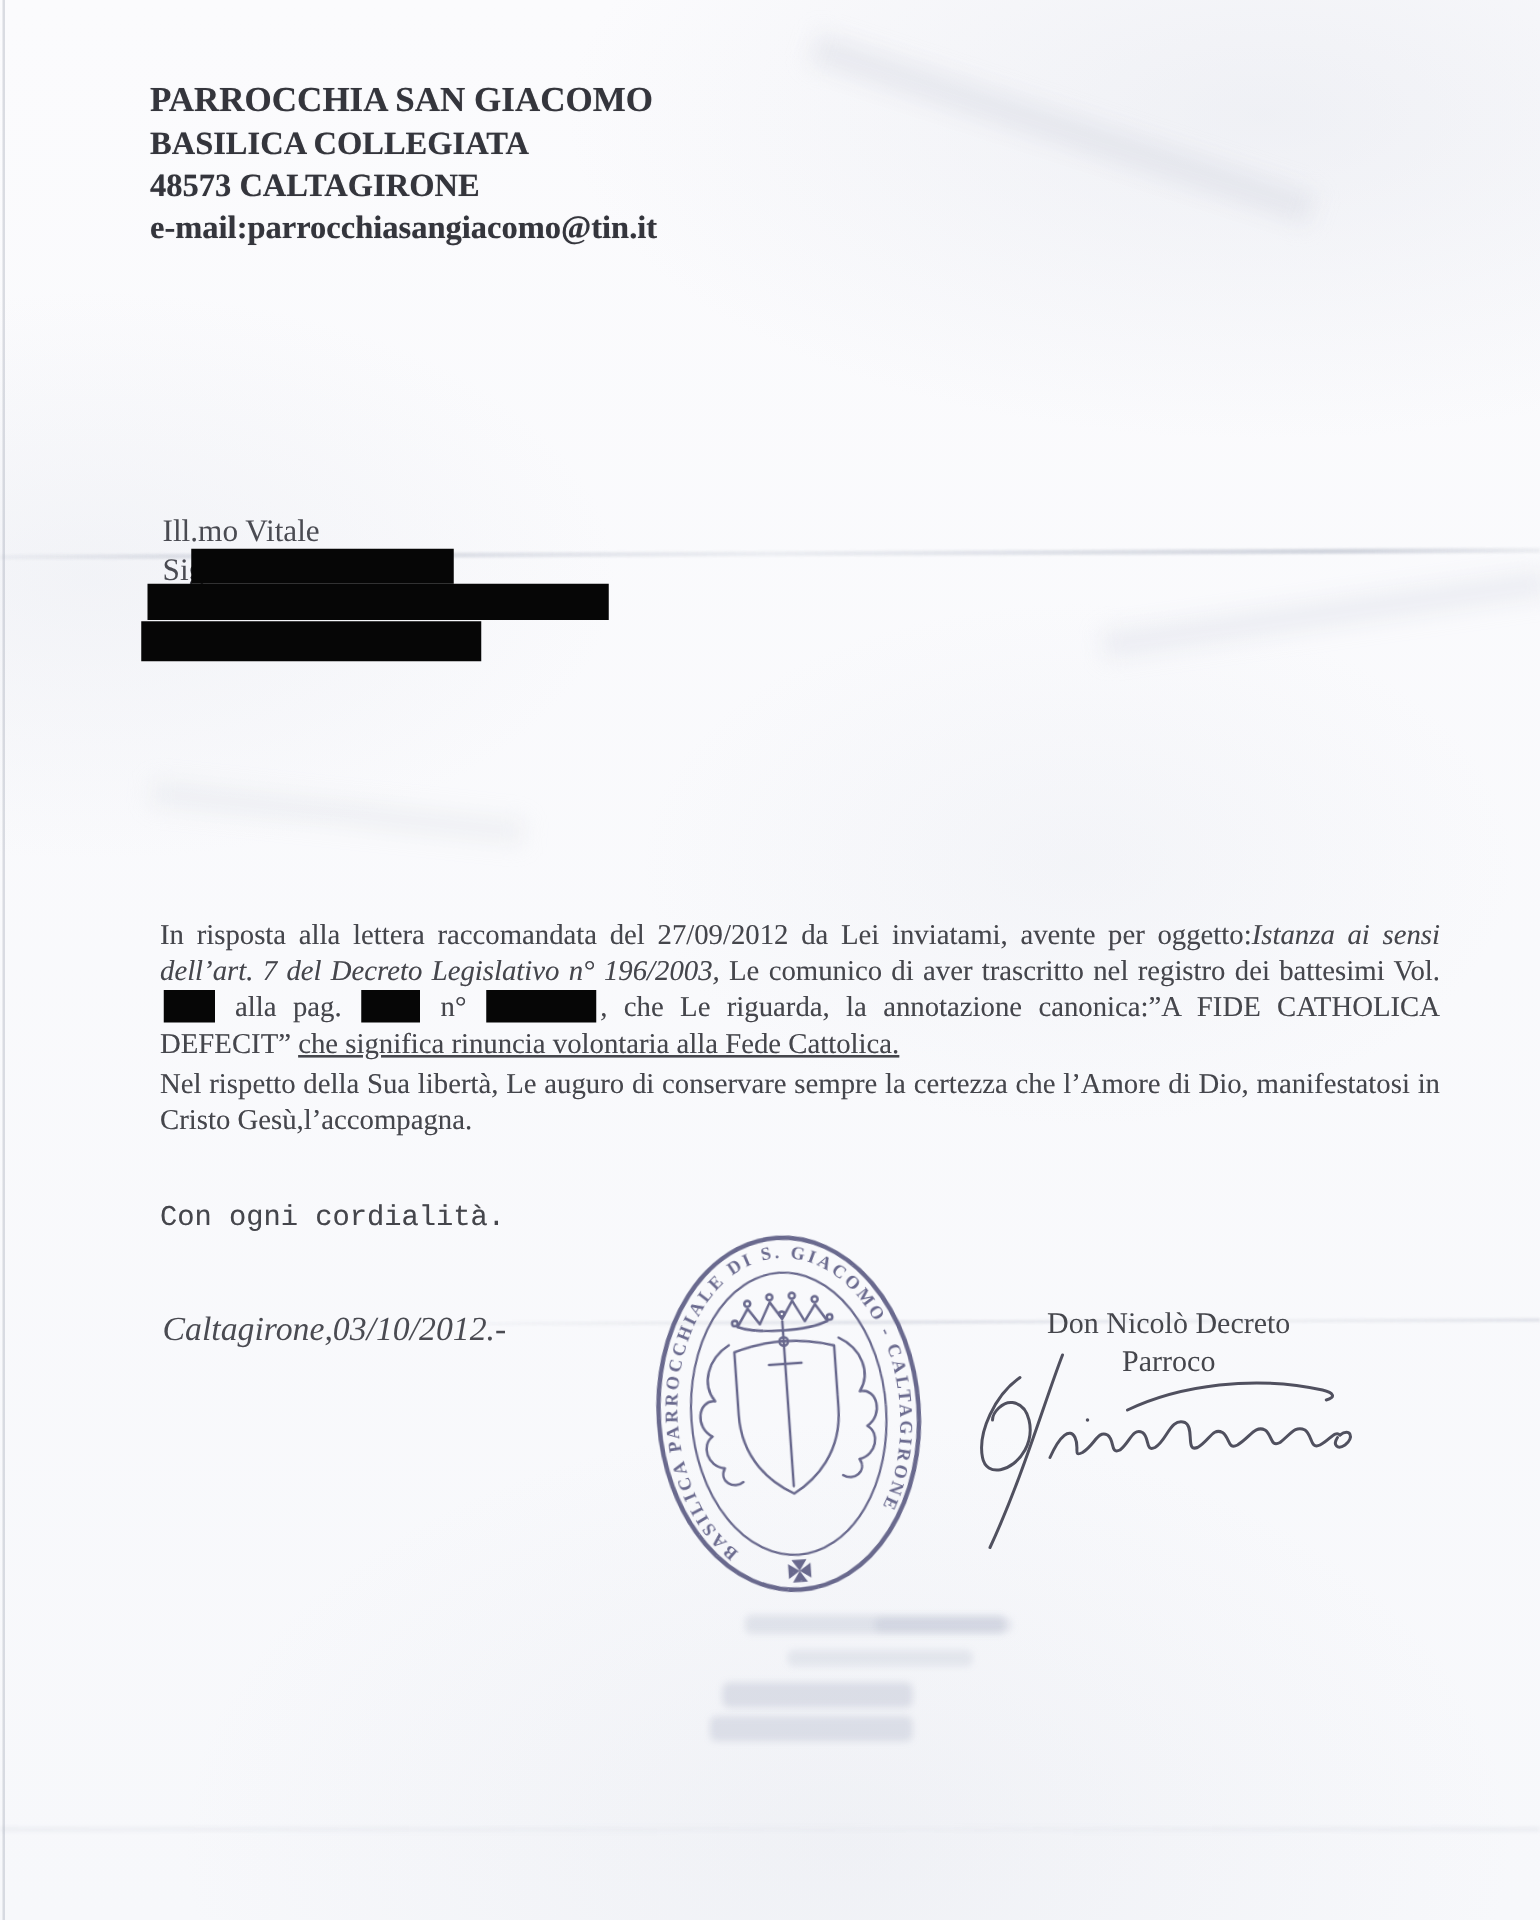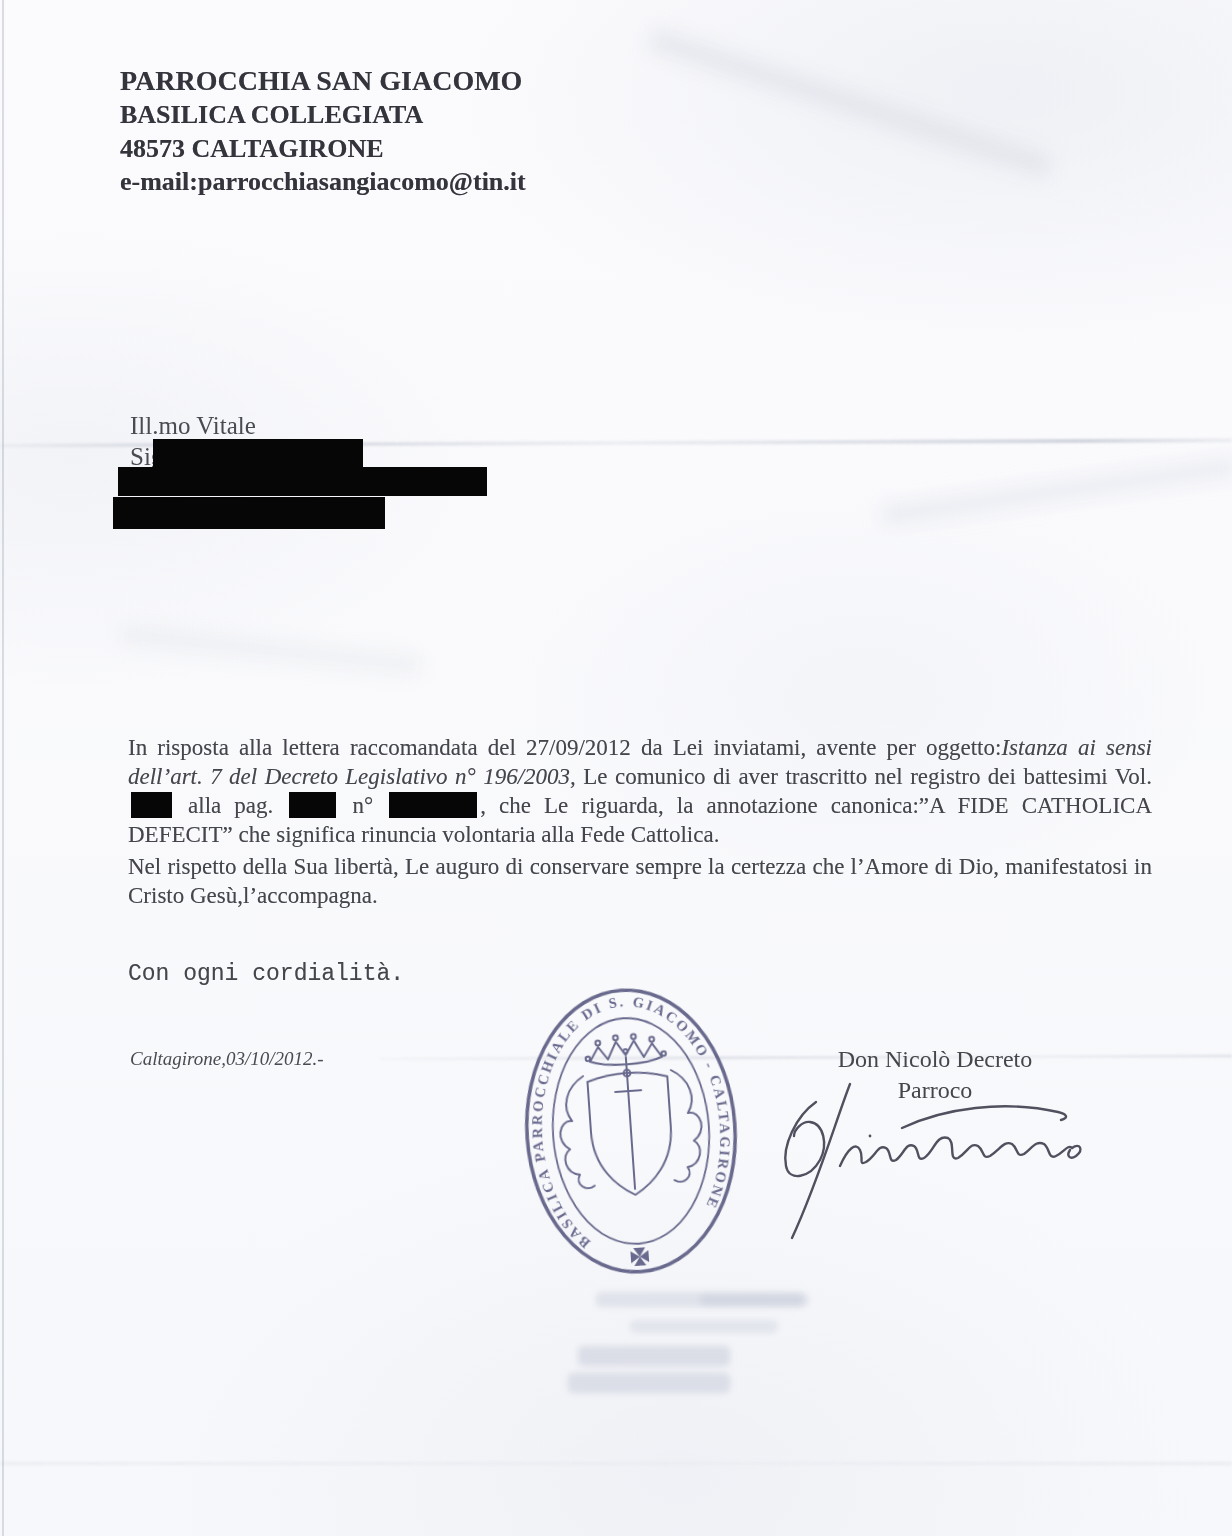--- a/index.html
+++ b/index.html
@@ -53,27 +53,27 @@
   .red-2 { left:118px; top:467px; width:369px; height:29px; }
   .red-3 { left:113px; top:497px; width:272px; height:32px; }
 
   
   .para { position:absolute; left:128px; width:1024px; font-size:23px; line-height:29px;
     text-align:justify; color:#45464c; text-shadow:0 0 0.5px rgba(69,70,76,0.35); }
   .p1 { top:733px; }
   .p2 { top:852px; }
   .p3 { top:960px; text-align:left;font-family:Liberation Mono, monospace; }
   .italic { font-style:italic; }
-  .underl { }
+  .underl { text-decoration:underline; }
   .inline-redaction { display:inline-block; width:41px; height:26px; background:#060606;
     vertical-align:-5px; margin:0 3px; }
   .ir-pag { width:47px; }
   .ir-num { width:88px; }
 
-  .dateline { position:absolute; left:130px; top:1048px; font-size:19px; font-style:italic;
+  .dateline { position:absolute; left:130px; top:1048px; font-size:27px; font-style:italic;
     color:#4a4b52; }
 
   
   .signblock { position:absolute; left:828px; top:1044px; width:214px; text-align:center;
     font-size:24px; line-height:31px; color:#45464c; }
   .signature-svg { position:absolute; left:752px; top:1072px; }
 
   
   .stamp-wrap { position:absolute; left:514px; top:982px; width:234px; height:298px;
     transform:rotate(-4deg); opacity:0.88; }

